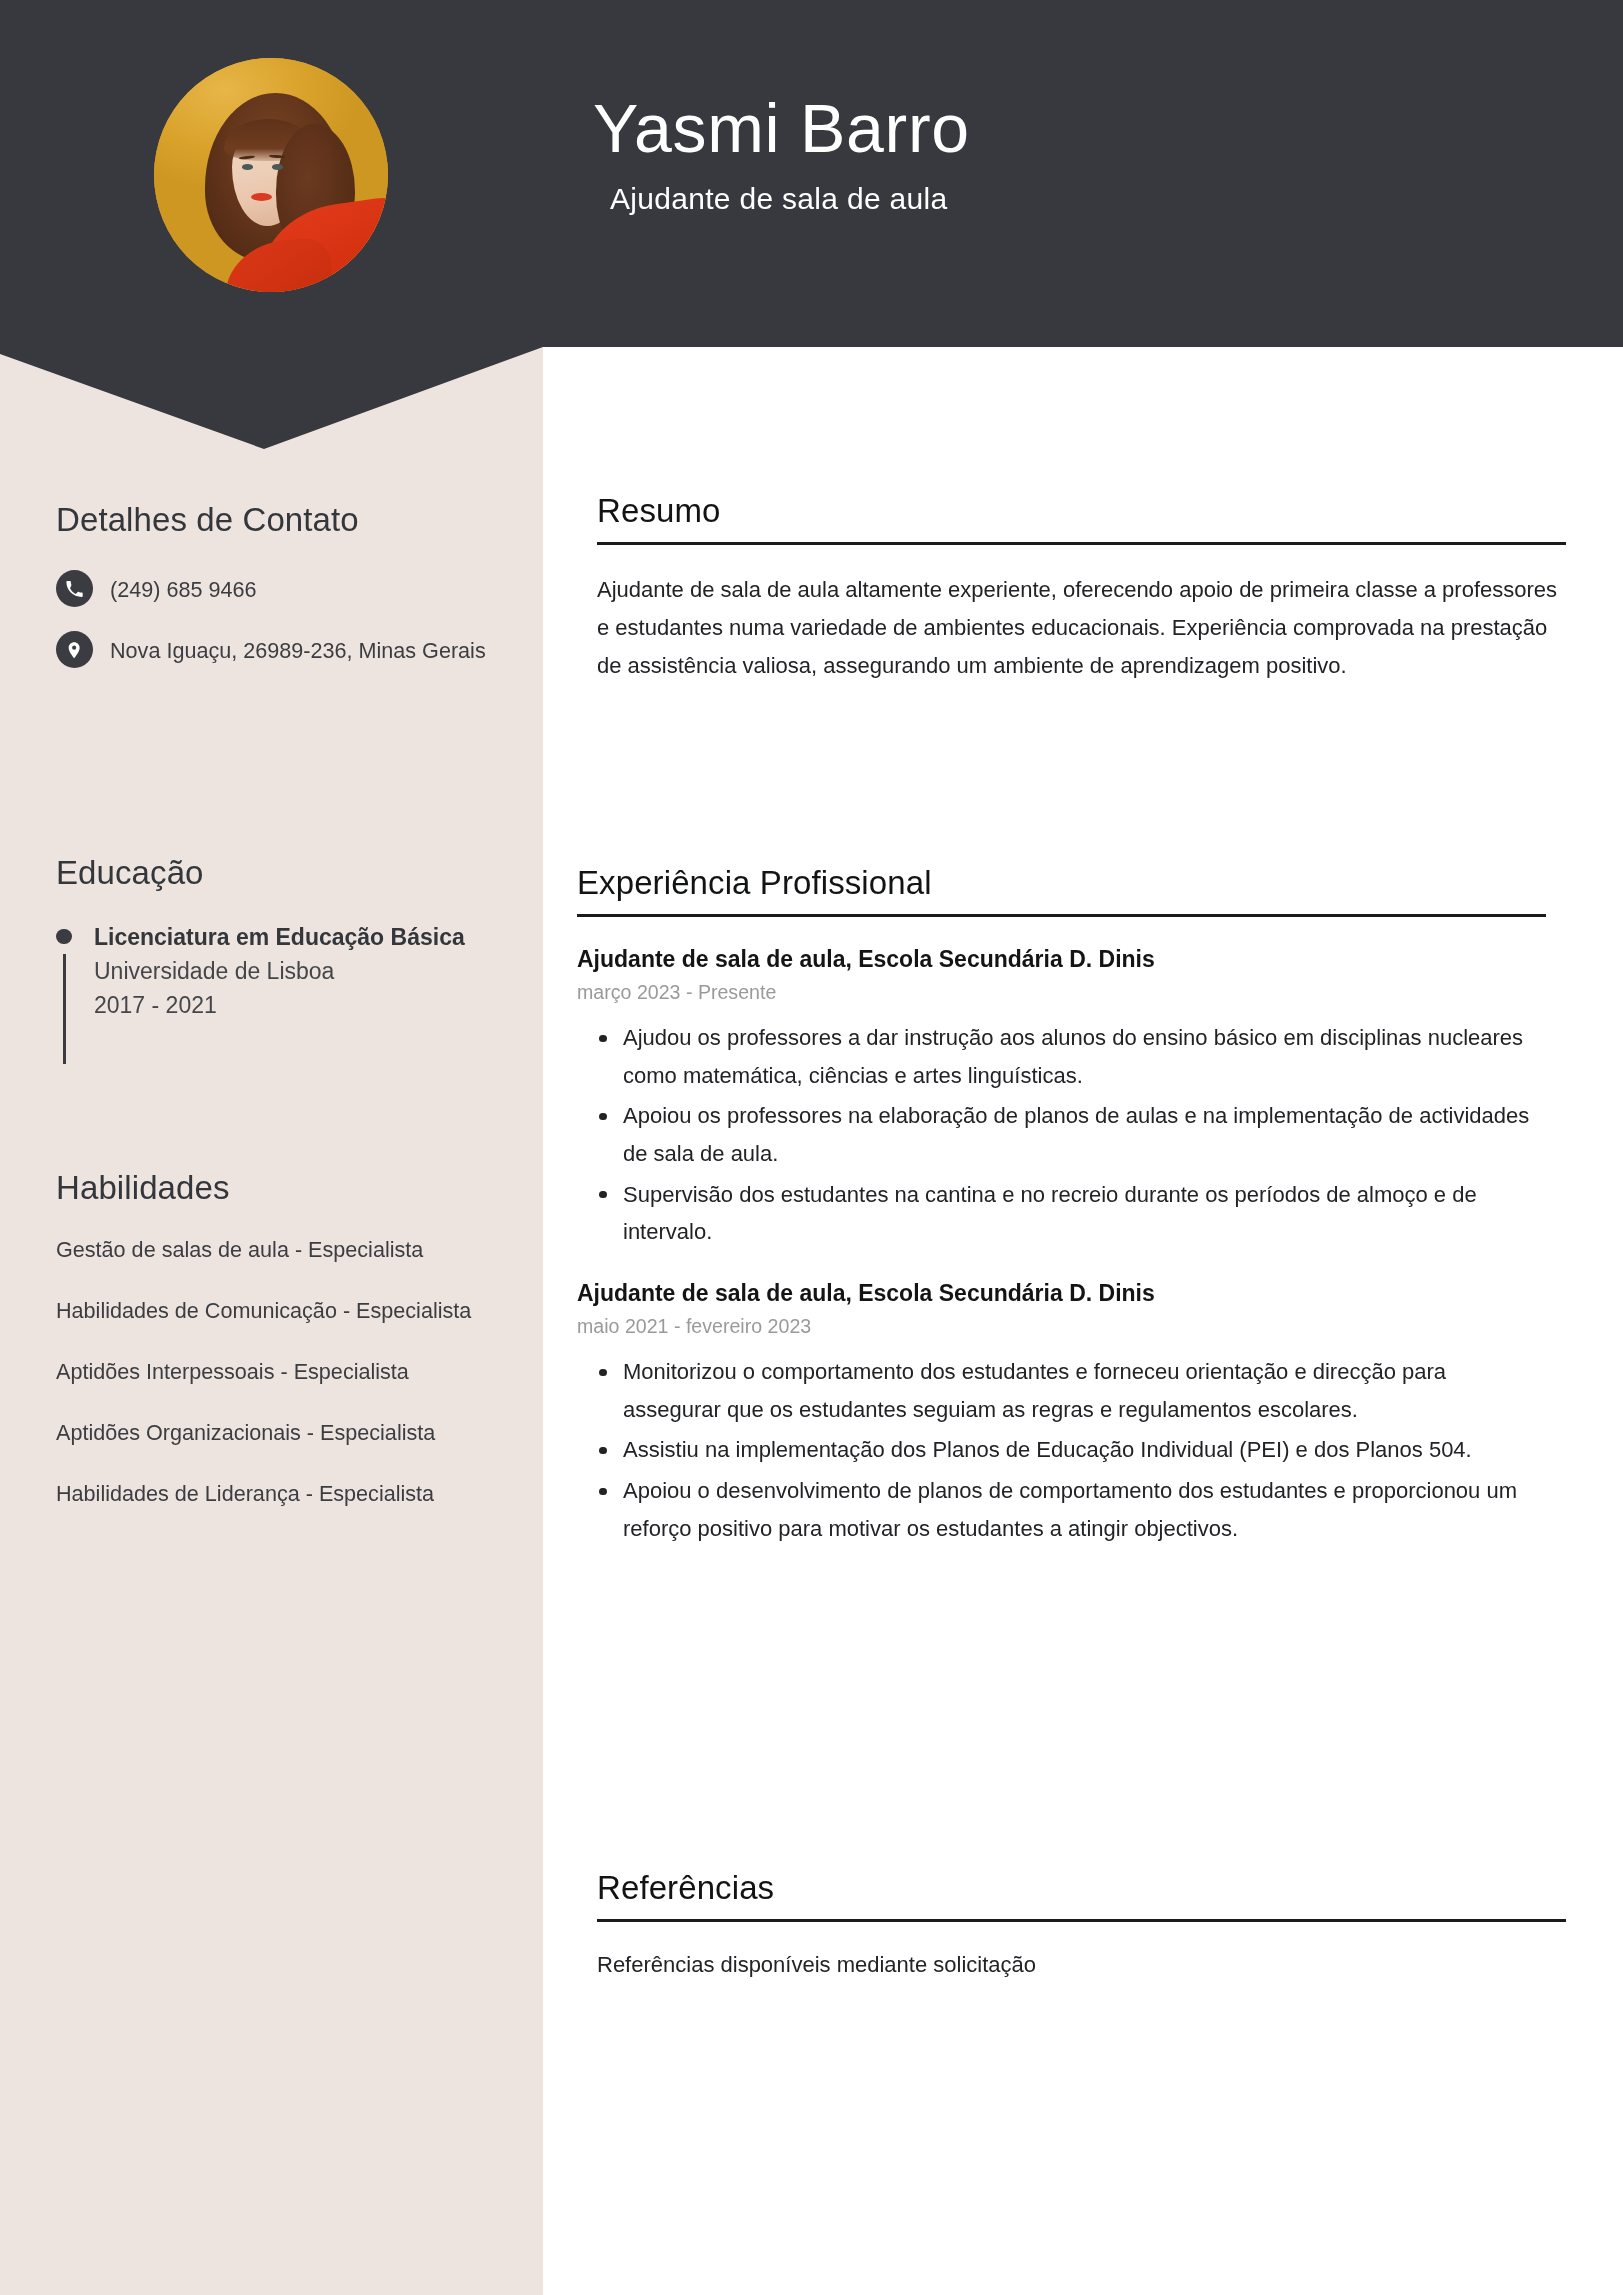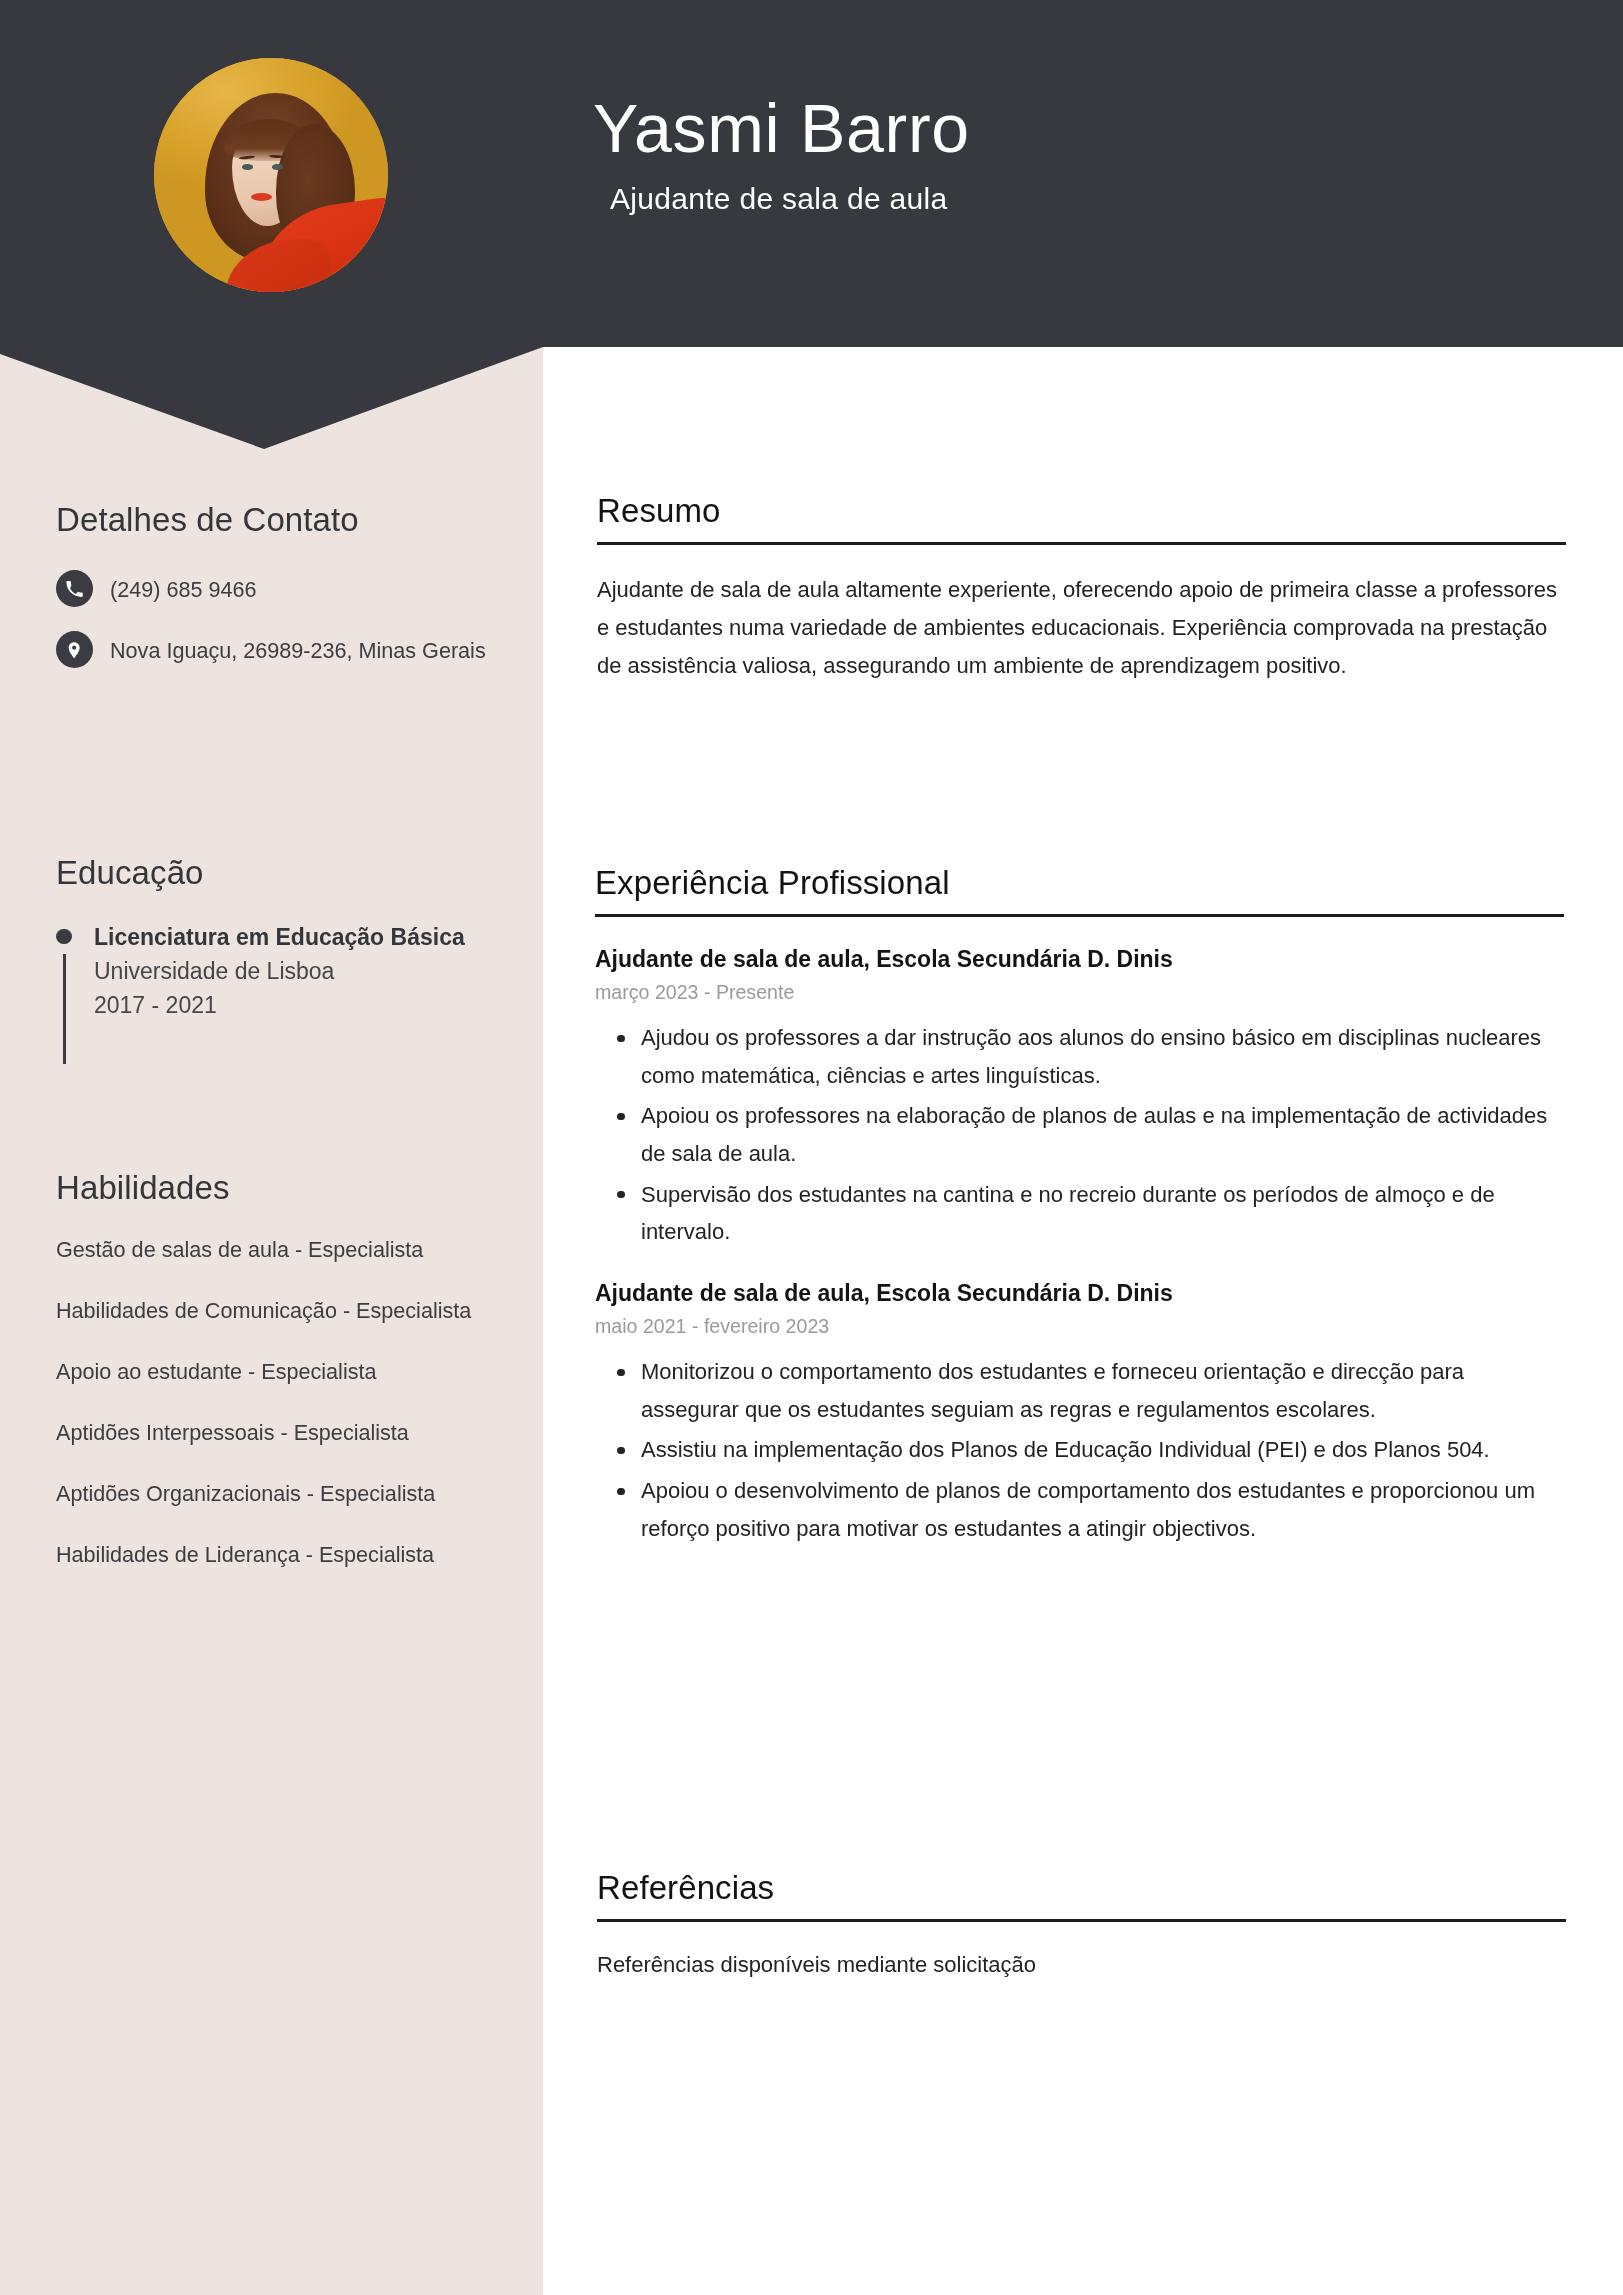--- a/index.html
+++ b/index.html
@@ -339,21 +339,21 @@
 
   .refs-text {
     margin-top: 23.6px;
     font-size: 22px;
     line-height: 1.7;
     color: #222326;
   }
 
   
   .sec-resumo   { position: absolute; left: 597px; top: 492px;  width: 969px; }
-  .sec-exp      { position: absolute; left: 595px; top: 864px; width: 969px; }
+  .sec-exp      { position: absolute; left: 577px; top: 864px; width: 969px; }
   .sec-refs     { position: absolute; left: 597px; top: 1869px; width: 969px; }
 </style>
 </head>
 <body>
 
 <div class="page">
 
   <div class="sidebar-bg"></div>
 
   <div class="header-band"></div>
@@ -419,21 +419,20 @@
         <div class="edu-school">Universidade de Lisboa</div>
         <div class="edu-dates">2017 - 2021</div>
       </div>
     </div>
 
     <div class="skills-section">
       <div class="side-heading">Habilidades</div>
       <div class="skills-list">
         <div class="skill-item">Gestão de salas de aula - Especialista</div>
         <div class="skill-item">Habilidades de Comunicação - Especialista</div>
-        <div class="skill-item">Apoio ao estudante - Especialista</div>
         <div class="skill-item">Aptidões Interpessoais - Especialista</div>
         <div class="skill-item">Aptidões Organizacionais - Especialista</div>
         <div class="skill-item">Habilidades de Liderança - Especialista</div>
       </div>
     </div>
 
   </div>
 
   <div class="sec-resumo">
     <div class="main-heading">Resumo</div>

